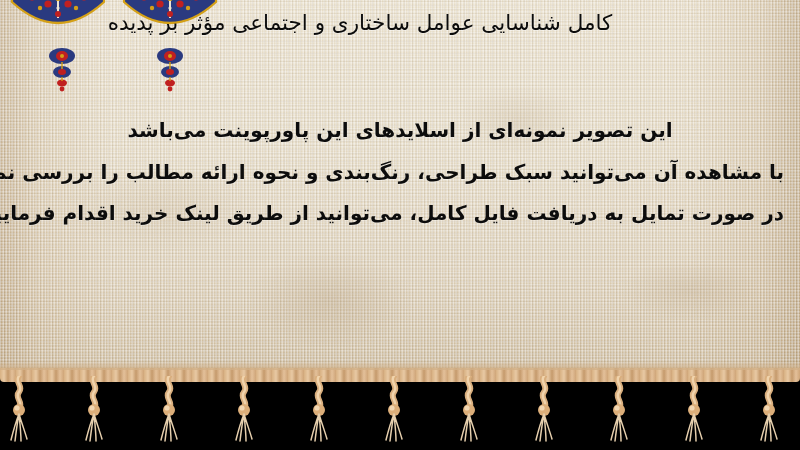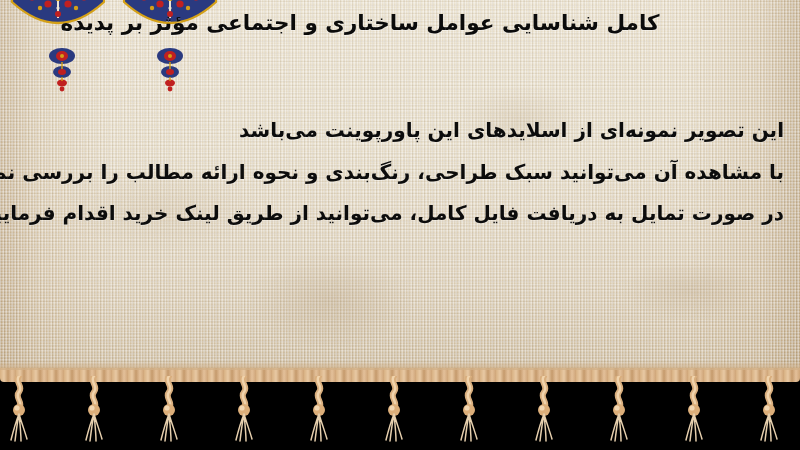--- a/index.html
+++ b/index.html
@@ -68,29 +68,29 @@
       radial-gradient(ellipse 140px 60px at 160px 210px, rgba(181,158,124,.14), rgba(0,0,0,0) 72%),
       radial-gradient(ellipse 100px 44px at 690px 290px, rgba(168,143,109,.18), rgba(0,0,0,0) 70%);
   }
 
   
   .text-layer{position:absolute;left:0;top:0;width:800px;height:378px;}
   .title{
     position:absolute;left:0;right:0;top:6px;
     direction:rtl;text-align:center;
     color:#0b0b0b;
-    font-size:21.5px;line-height:33px;font-weight:700;
+    font-size:21.5px;line-height:33px;font-weight:400;
     padding:0 28px;
     text-shadow:0 1px 0 rgba(255,255,255,.35);
   }
   .title .t-line{display:block;white-space:nowrap;}
   .title .t-line.l1{padding-right:80px;}
   .body-text{
     position:absolute;left:0;right:0;top:110px;
-    direction:rtl;text-align:right;
+    direction:rtl;text-align:center;
     color:#0c0c0c;
     font-size:20px;line-height:41.5px;font-weight:700;
     padding:0 16px;
     text-shadow:0 1px 0 rgba(255,255,255,.3);
   }
   .body-text .b-line{display:block;white-space:nowrap;}
 
   
   .ornaments{position:absolute;left:0;top:0;width:260px;height:110px;}
   .medallion{position:absolute;width:96px;height:46px;top:-8px;}

